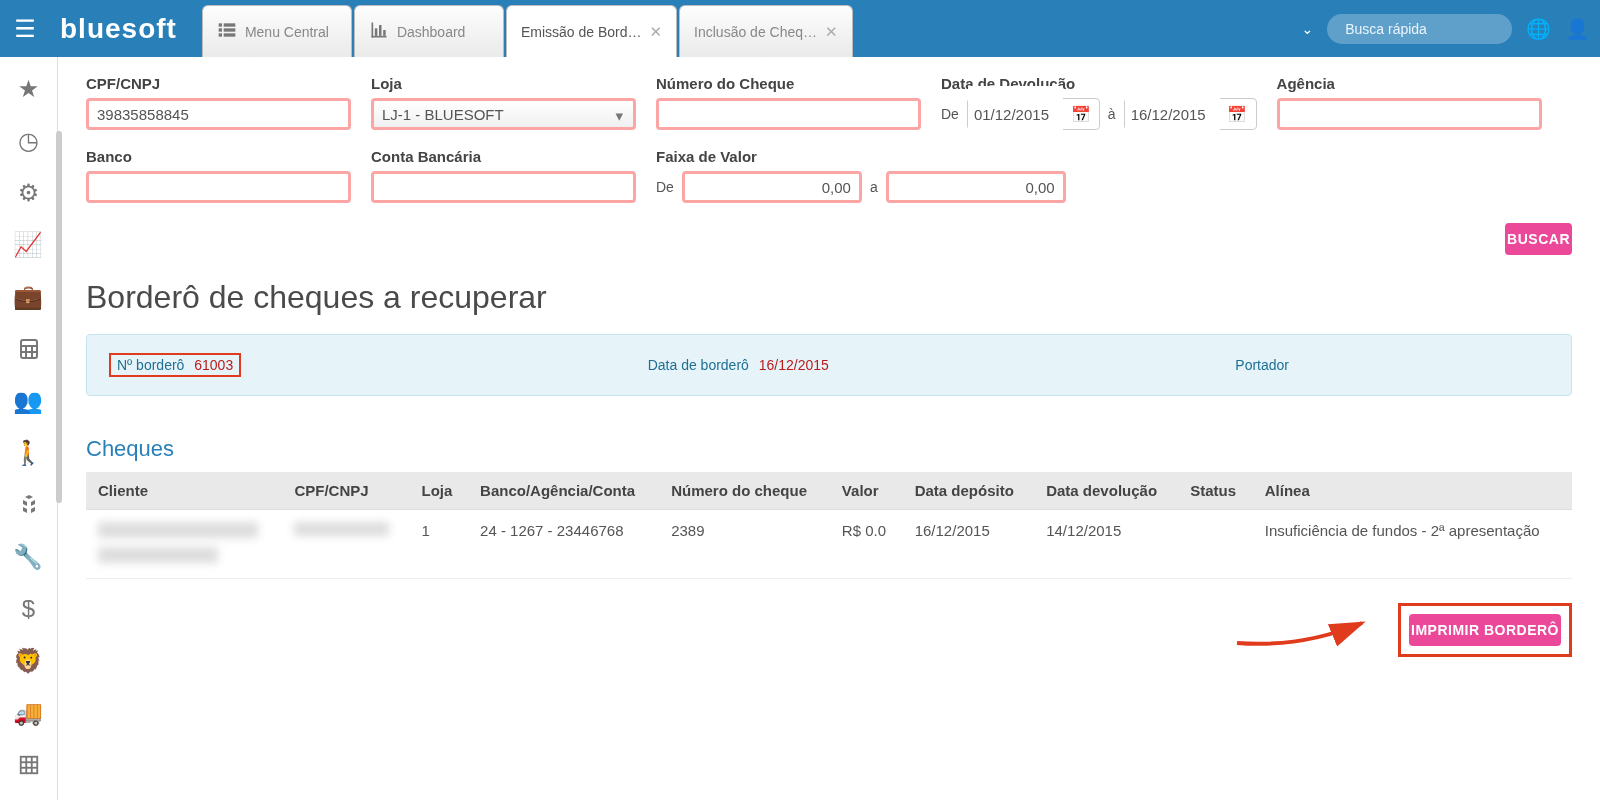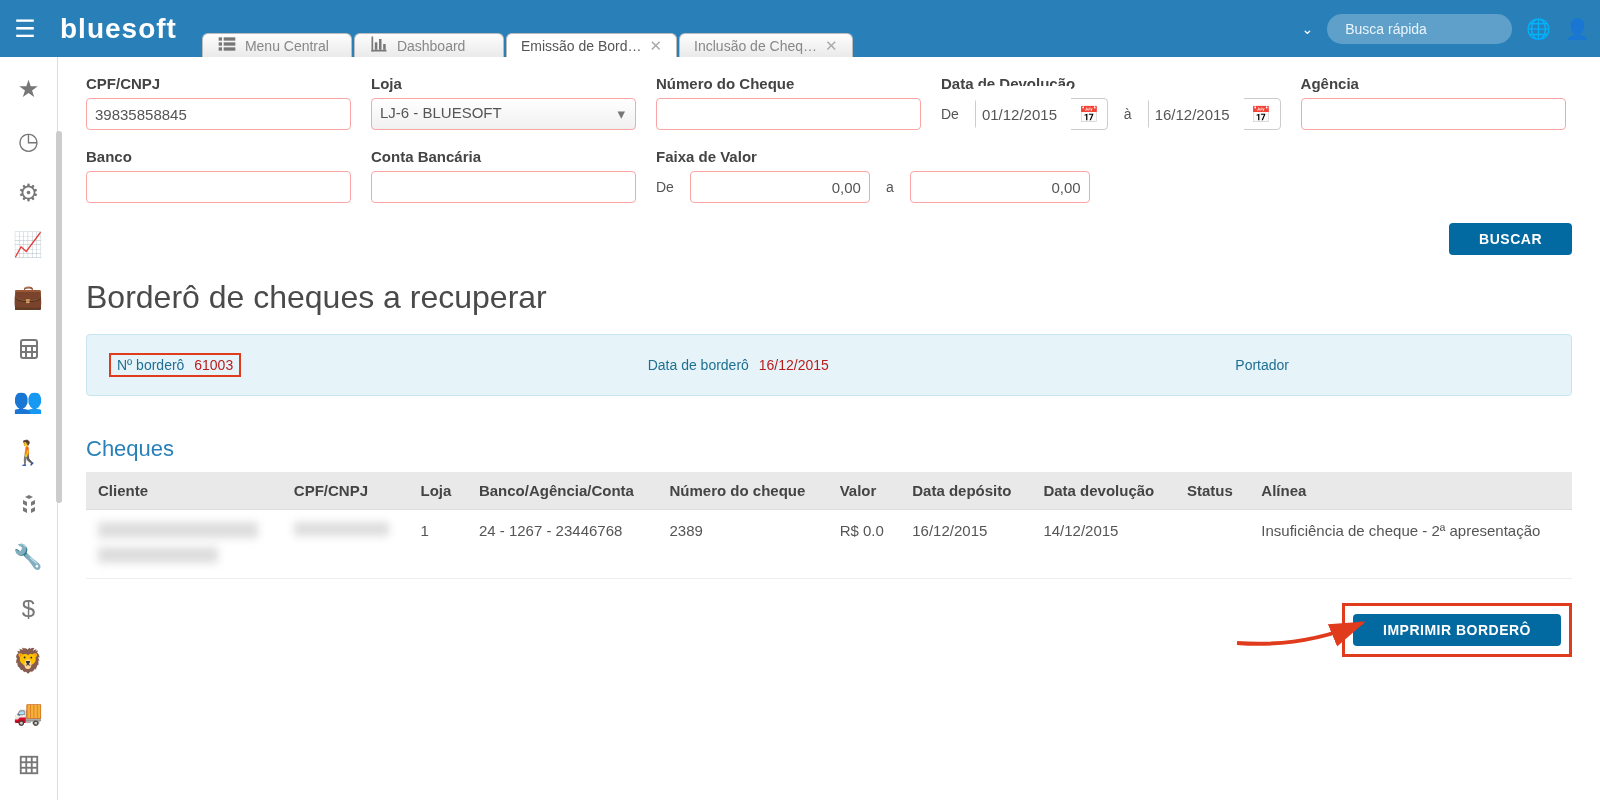--- a/index.html
+++ b/index.html
@@ -4,21 +4,21 @@
 <style>
 * { box-sizing: border-box; margin: 0; padding: 0; }
 body { font-family: "Segoe UI", Arial, sans-serif; font-size: 14px; color: #555; background: #fff; }
 
 
 .header { background: #2980b9; height: 57px; display: flex; align-items: center; padding: 0 10px; position: relative; }
 .menu-btn { color: #fff; font-size: 24px; margin-right: 20px; cursor: pointer; width: 30px; text-align: center; }
 .logo { color: #fff; font-size: 28px; font-weight: 700; letter-spacing: 1px; margin-right: 25px; font-family: Arial, sans-serif; }
 
 .tabs { display: flex; align-items: flex-end; height: 100%; gap: 2px; }
-.tab { background: linear-gradient(#fdfdfd,#eaeaea); border: 1px solid #bbb; border-bottom: none; border-radius: 6px 6px 0 0; padding: 8px 14px; display: flex; align-items: center; gap: 8px; color: #888; cursor: pointer; height: 24px; margin-top: 15px; min-width: 150px; }
+.tab { background: linear-gradient(#fdfdfd,#eaeaea); border: 1px solid #bbb; border-bottom: none; border-radius: 6px 6px 0 0; padding: 8px 14px; display: flex; align-items: center; gap: 8px; color: #888; cursor: pointer; height: 52px; margin-top: 15px; min-width: 150px; }
 .tab.active { background: #fff; color: #555; }
 .tab-close { color: #aaa; font-size: 15px; cursor: pointer; margin-left: auto; }
 .tab svg { width: 20px; height: 20px; fill: #777; }
 
 .header-right { margin-left: auto; display: flex; align-items: center; gap: 14px; }
 .chev { color: #fff; font-size: 14px; }
 .search { background: rgba(255,255,255,0.25); border: none; border-radius: 18px; padding: 7px 18px; color: #fff; width: 185px; font-size: 14px; }
 .search::placeholder { color: #eaf4fb; }
 .globe, .usericon { color: #fff; font-size: 20px; }
 
@@ -26,33 +26,33 @@
 .sidebar { position: fixed; top: 57px; left: 0; width: 58px; bottom: 0; background: #fff; border-right: 1px solid #ddd; display: flex; flex-direction: column; align-items: center; padding-top: 6px; }
 .sidebar-item { width: 100%; height: 52px; display: flex; align-items: center; justify-content: center; color: #777; font-size: 24px; cursor: pointer; }
 .sidebar-handle { position: absolute; right: -5px; top: 10%; width: 6px; height: 50%; background: #ccc; border-radius: 3px; }
 
 .main { margin-left: 58px; padding: 18px 28px; }
 
 
 .filters { display: flex; flex-wrap: wrap; gap: 18px 20px; }
 .field { display: flex; flex-direction: column; gap: 6px; }
 .field label { font-weight: 600; color: #444; font-size: 15px; }
-.input { border: 1px solid #fca5a5; border-radius: 4px; padding: 5px 8px; height: 32px; font-size: 15px; color: #555; background: #fff; }
+.input { border: 3px solid #fca5a5; border-radius: 4px; padding: 5px 8px; height: 32px; font-size: 15px; color: #555; background: #fff; }
 .select { background: linear-gradient(#fff,#f0f0f0); position: relative; }
 .select::after { content: "▾"; position: absolute; right: 10px; top: 6px; color: #777; }
 .w270 { width: 265px; }
-.date-group { display: flex; align-items: center; gap: 16px; }
+.date-group { display: flex; align-items: center; gap: 8px; }
 .date-group span { color:#555; }
 .date-input { display: flex; align-items: center; border: 1px solid #ccc; border-radius: 4px; height:32px; }
 .date-input input { border:none; width: 95px; padding:20px 6px; font-size:15px; color:#555; }
 .date-input .cal { padding: 0 8px; color:#666; font-size:16px; }
 .num-input { text-align: right; width: 180px; }
 
 .actions { display:flex; justify-content:flex-end; margin-top: 20px; margin-bottom: 24px; }
-.btn-primary { background:#0369a1; color:#fff; border:none; border-radius:4px; padding:8px 30px; font-weight:600; font-size:14px; cursor:pointer; letter-spacing: 0.5px; }
+.btn-primary { background:#ec4899; color:#fff; border:none; border-radius:4px; padding:8px 2px; font-weight:600; font-size:14px; cursor:pointer; letter-spacing: 0.5px; }
 
 h2.section { font-weight: 400; font-size: 32px; color: #4a4a4a; margin: 14px 0 18px; }
 
 .info-bar { background:#e6f4f9; border:1px solid #c7e5ef; border-radius:4px; padding: 18px 22px; display:flex; gap: 90px; align-items:center; }
 .info-bar .lbl { color:#1f6f93; font-weight:400; }
 .info-bar .val { color:#b91c1c; margin-left:6px; }
 .highlight-box { border: 2px solid #e13b1e; padding: 2px 6px; display:inline-block; }
 
 h3.sub { color:#2980b9; font-weight:400; font-size:22px; margin: 40px 0 10px; }
 
@@ -156,21 +156,21 @@
 
 <div class="main">
 
   <div class="filters">
     <div class="field">
       <label>CPF/CNPJ</label>
       <input class="input w270" value="39835858845" style="">
     </div>
     <div class="field">
       <label>Loja</label>
-      <div class="input select w270"><span>LJ-6 - BLUESOFT</span></div>
+      <div class="input select w270"><span>LJ-1 - BLUESOFT</span></div>
     </div>
     <div class="field">
       <label>Número do Cheque</label>
       <input class="input w270" style="">
     </div>
     <div class="field">
       <label>Data de Devolução</label>
       <div class="date-group">
         <span>De</span>
         <div class="date-input">
@@ -248,21 +248,21 @@
       <tr>
         <td><span class="blur"></span><br><span class="blur" style="width:120px;margin-top:6px;"></span></td>
         <td><span class="blur2"></span></td>
         <td>1</td>
         <td>24 - 1267 - 23446768</td>
         <td>2389</td>
         <td>R$ 0.0</td>
         <td>16/12/2015</td>
         <td>14/12/2015</td>
         <td></td>
-        <td>Insuficiência de cheque - 2ª apresentação</td>
+        <td>Insuficiência de fundos - 2ª apresentação</td>
       </tr>
     </tbody>
   </table>
 
   <div class="footer-actions">
     <svg class="arrow-svg" width="140" height="60">
       <defs>
           <marker id="ah" markerWidth="10" markerHeight="10" refX="8" refY="3" orient="auto">
             <path d="M0,0 L0,6 L9,3 z" fill="#e13b1e"></path>
           </marker>

